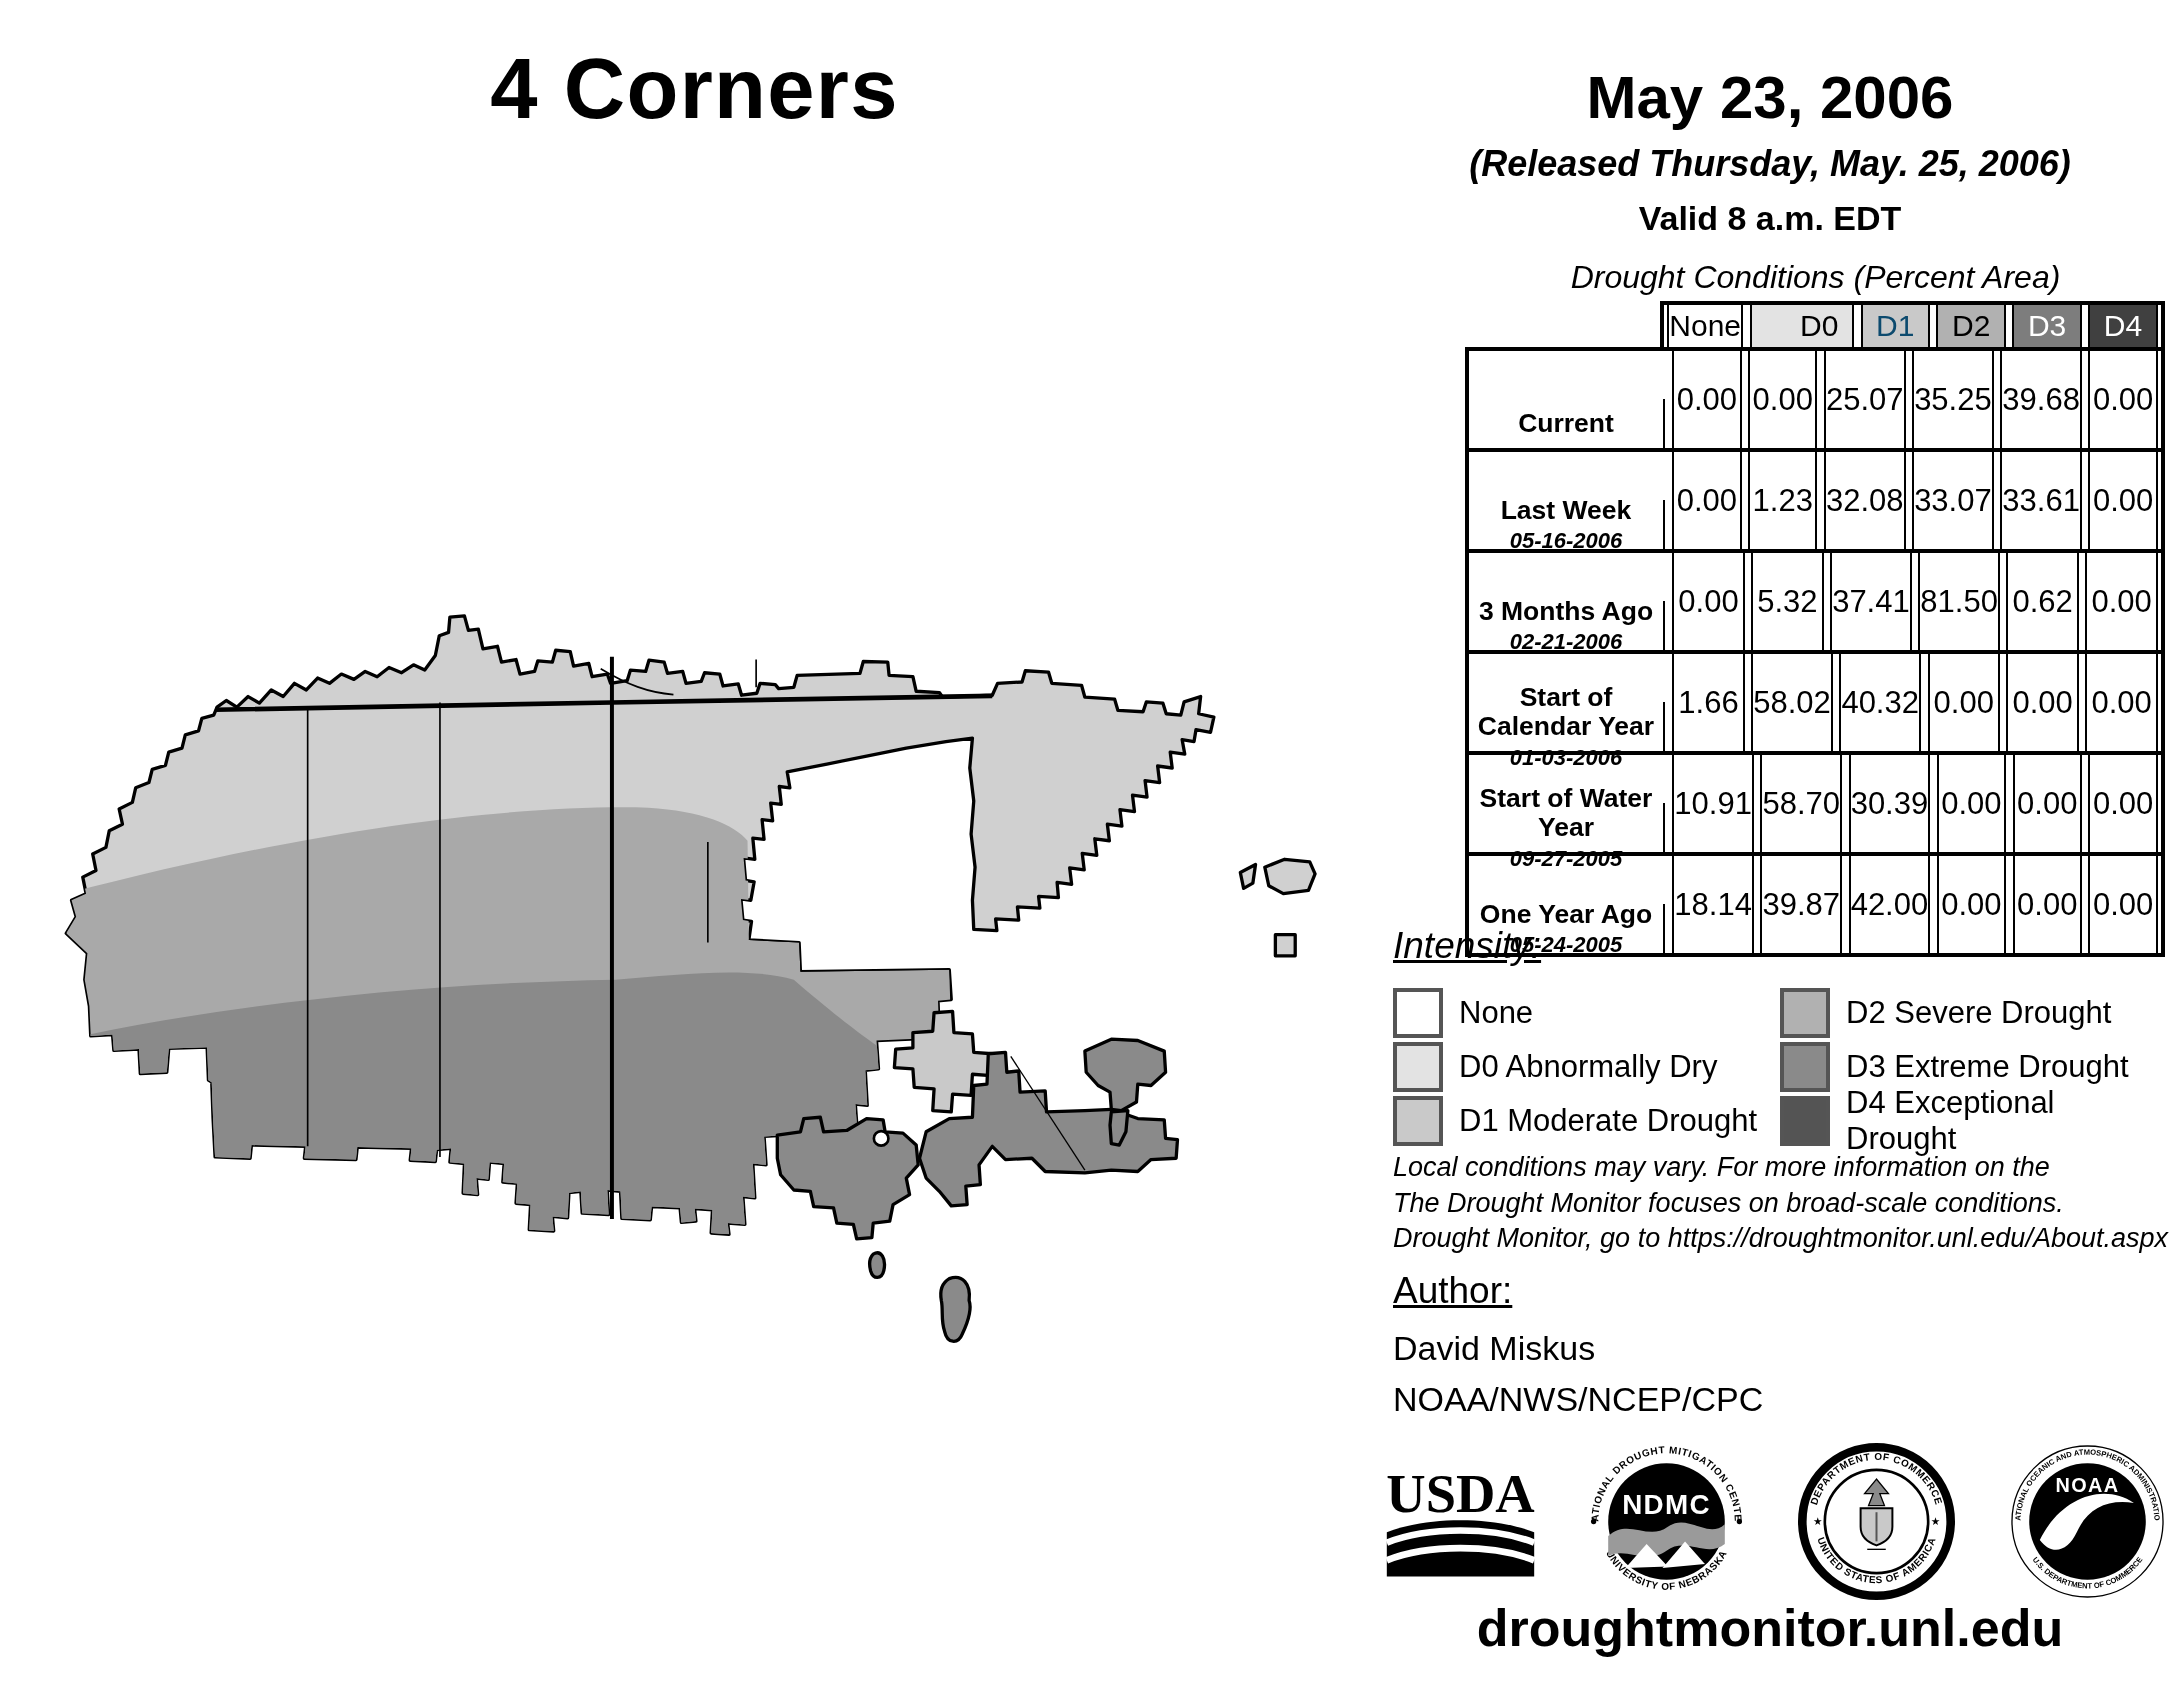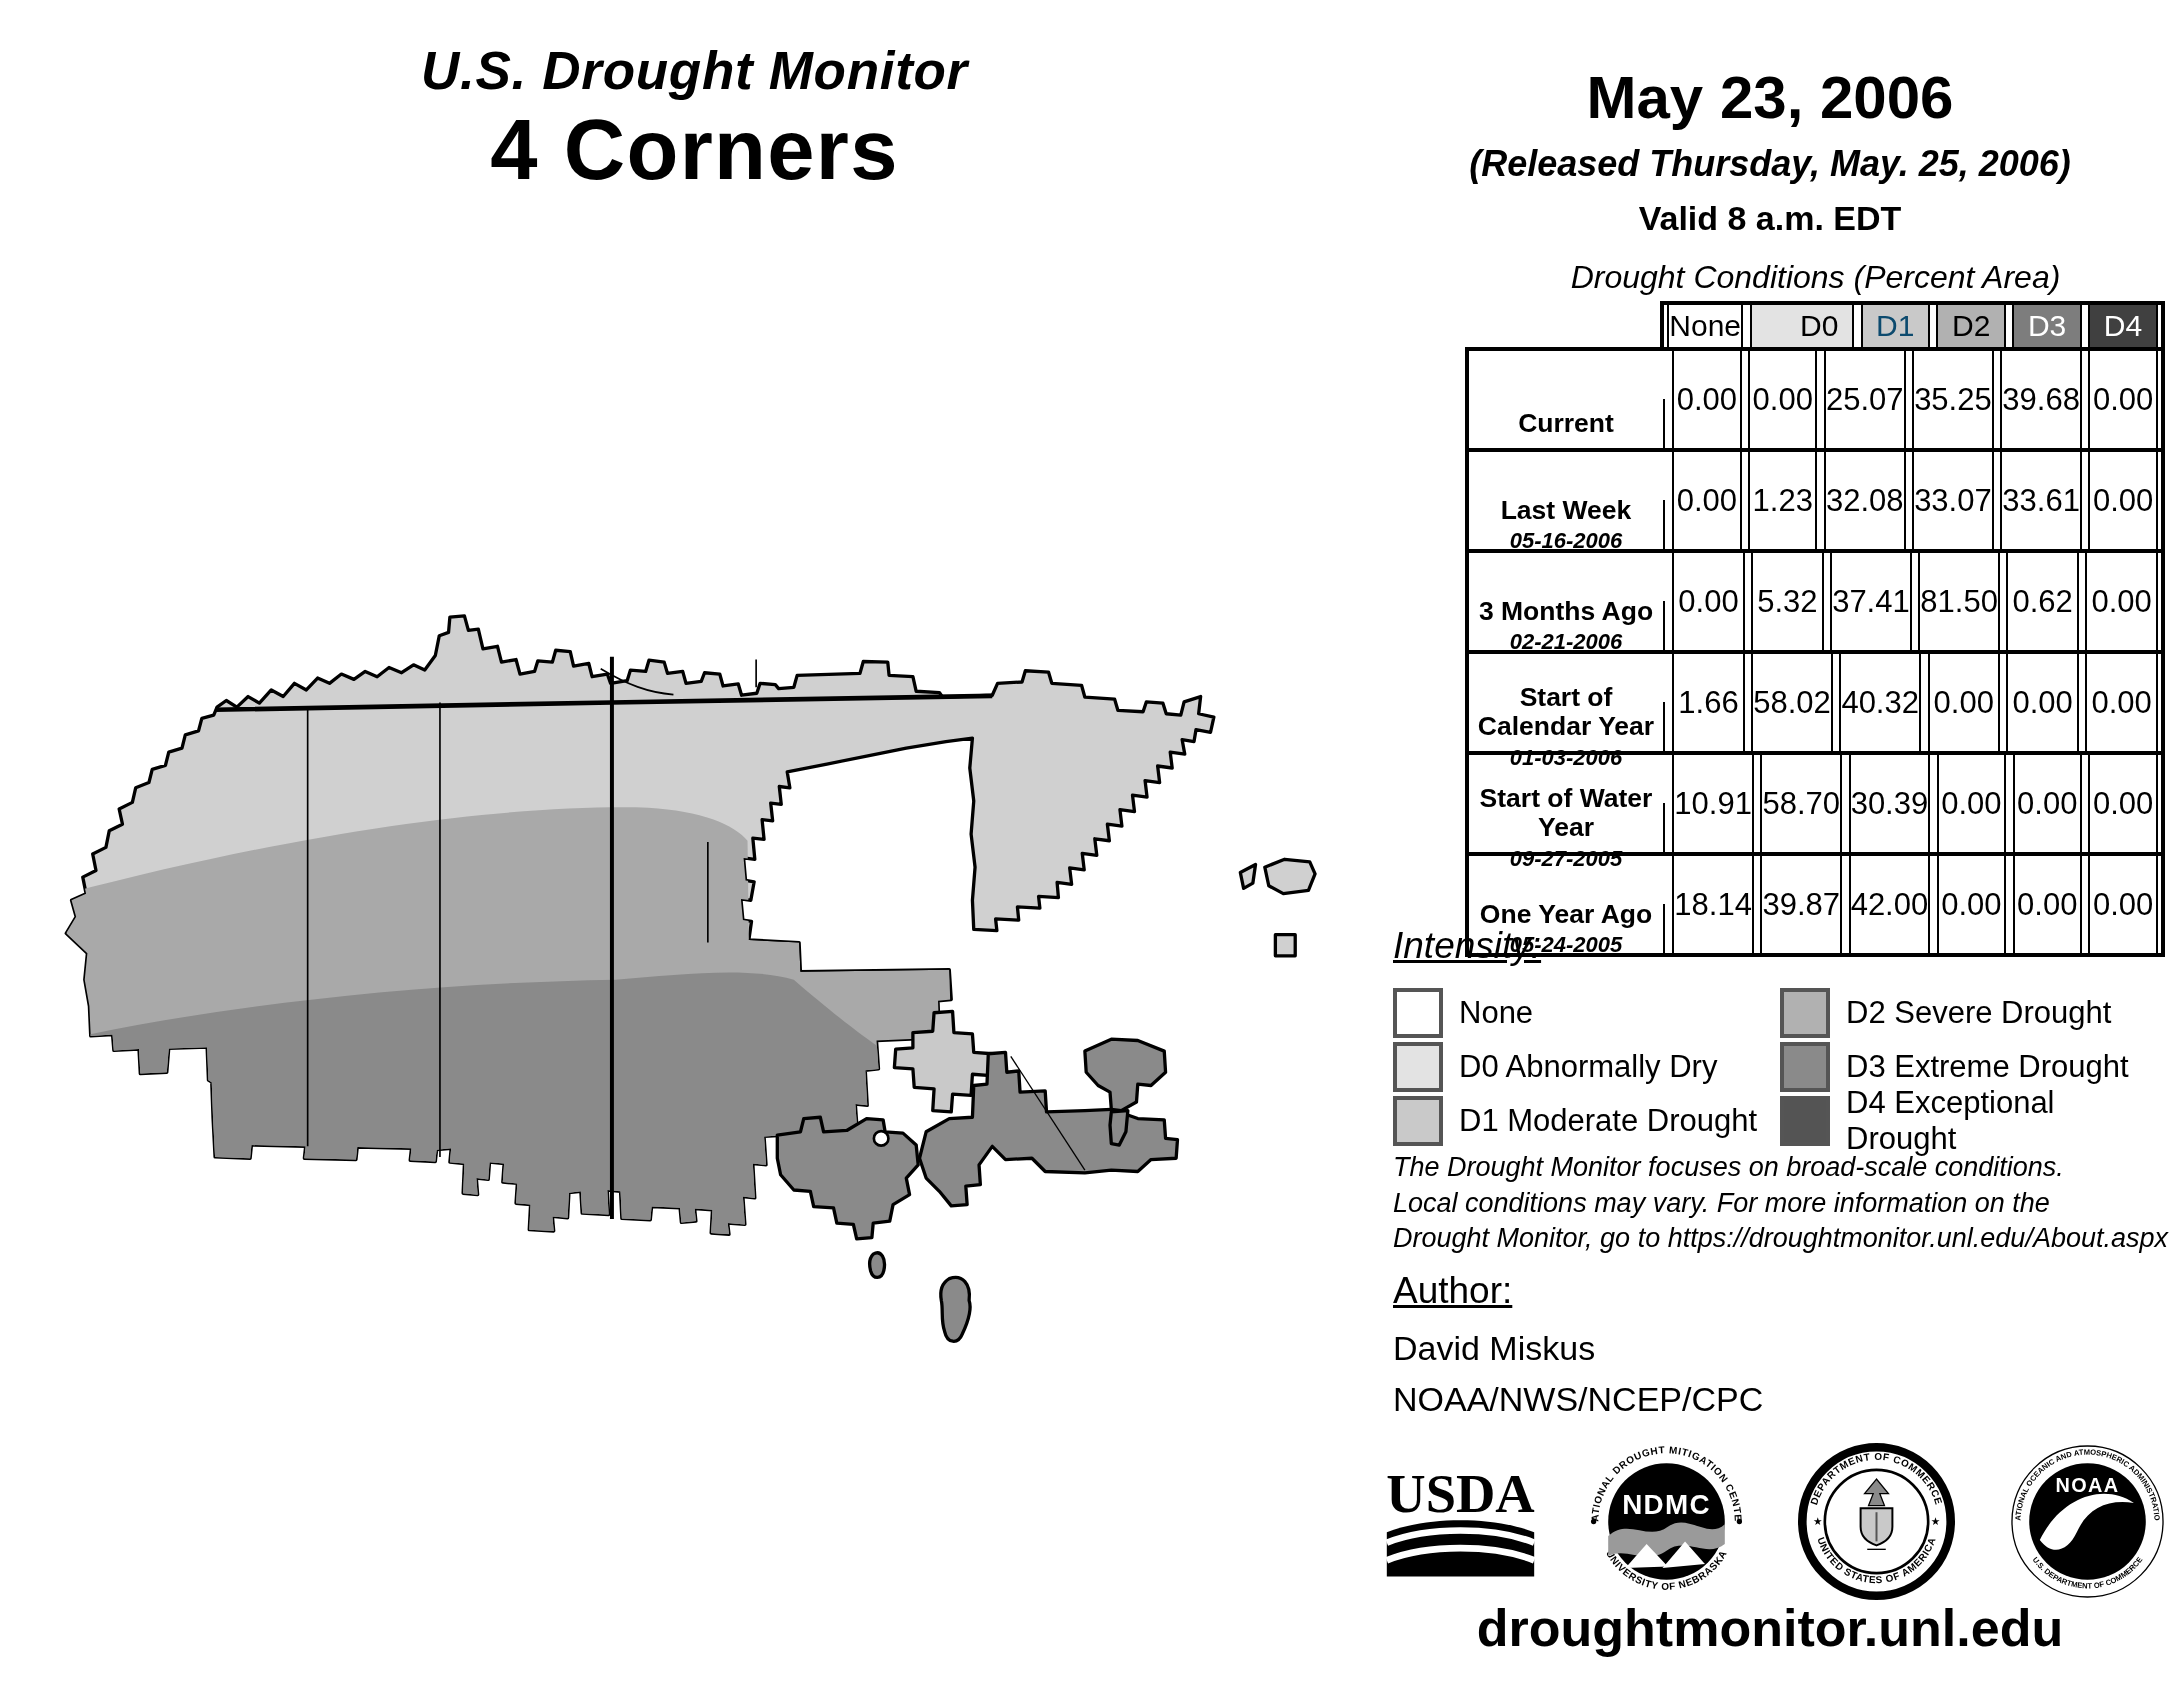--- a/index.html
+++ b/index.html
@@ -69,21 +69,20 @@
             font-size:52px;font-weight:bold;}
 
   
   .map-wrap{position:absolute;left:53px;top:609px;width:1270px;height:781px;}
 </style>
 </head>
 <body>
 <div id="page">
 
   <div class="title-block">
-    <div class="product-title">U.S. Drought Monitor</div>
     <div class="region-title">4 Corners</div>
   </div>
 
   <div class="date-block">
     <div class="map-date">May 23, 2006</div>
     <div class="released">(Released Thursday, May. 25, 2006)</div>
     <div class="valid">Valid 8 a.m. EDT</div>
   </div>
 
   <div class="table-title">Drought Conditions (Percent Area)</div>
@@ -203,22 +202,22 @@
         <span class="legend-label">D3 Extreme Drought</span>
       </div>
       <div class="legend-item">
         <span class="swatch sw-d4"></span>
         <span class="legend-label">D4 Exceptional Drought</span>
       </div>
     </div>
   </div>
 
   <div class="disclaimer">
+    <div>Local conditions may vary. For more information on the</div>
     <div>The Drought Monitor focuses on broad-scale conditions.</div>
-    <div>Local conditions may vary. For more information on the</div>
     <div>Drought Monitor, go to https://droughtmonitor.unl.edu/About.aspx</div>
   </div>
 
   <div class="author-block">
     <div class="author-title">Author:</div>
     <div class="author-line">David Miskus</div>
     <div class="author-line">NOAA/NWS/NCEP/CPC</div>
   </div>
 
   <div class="logos">

